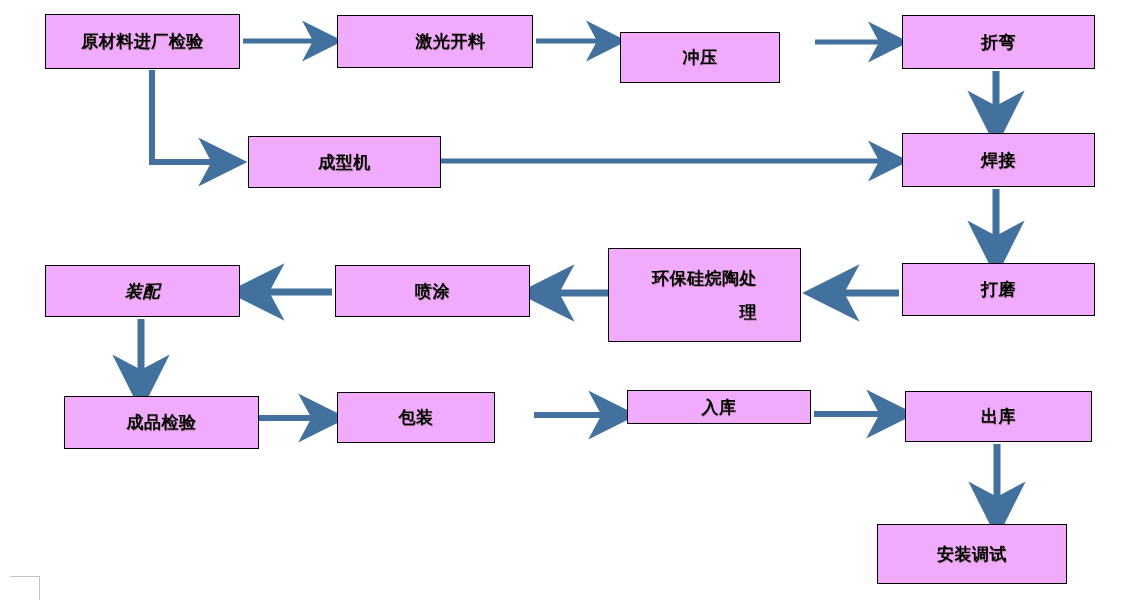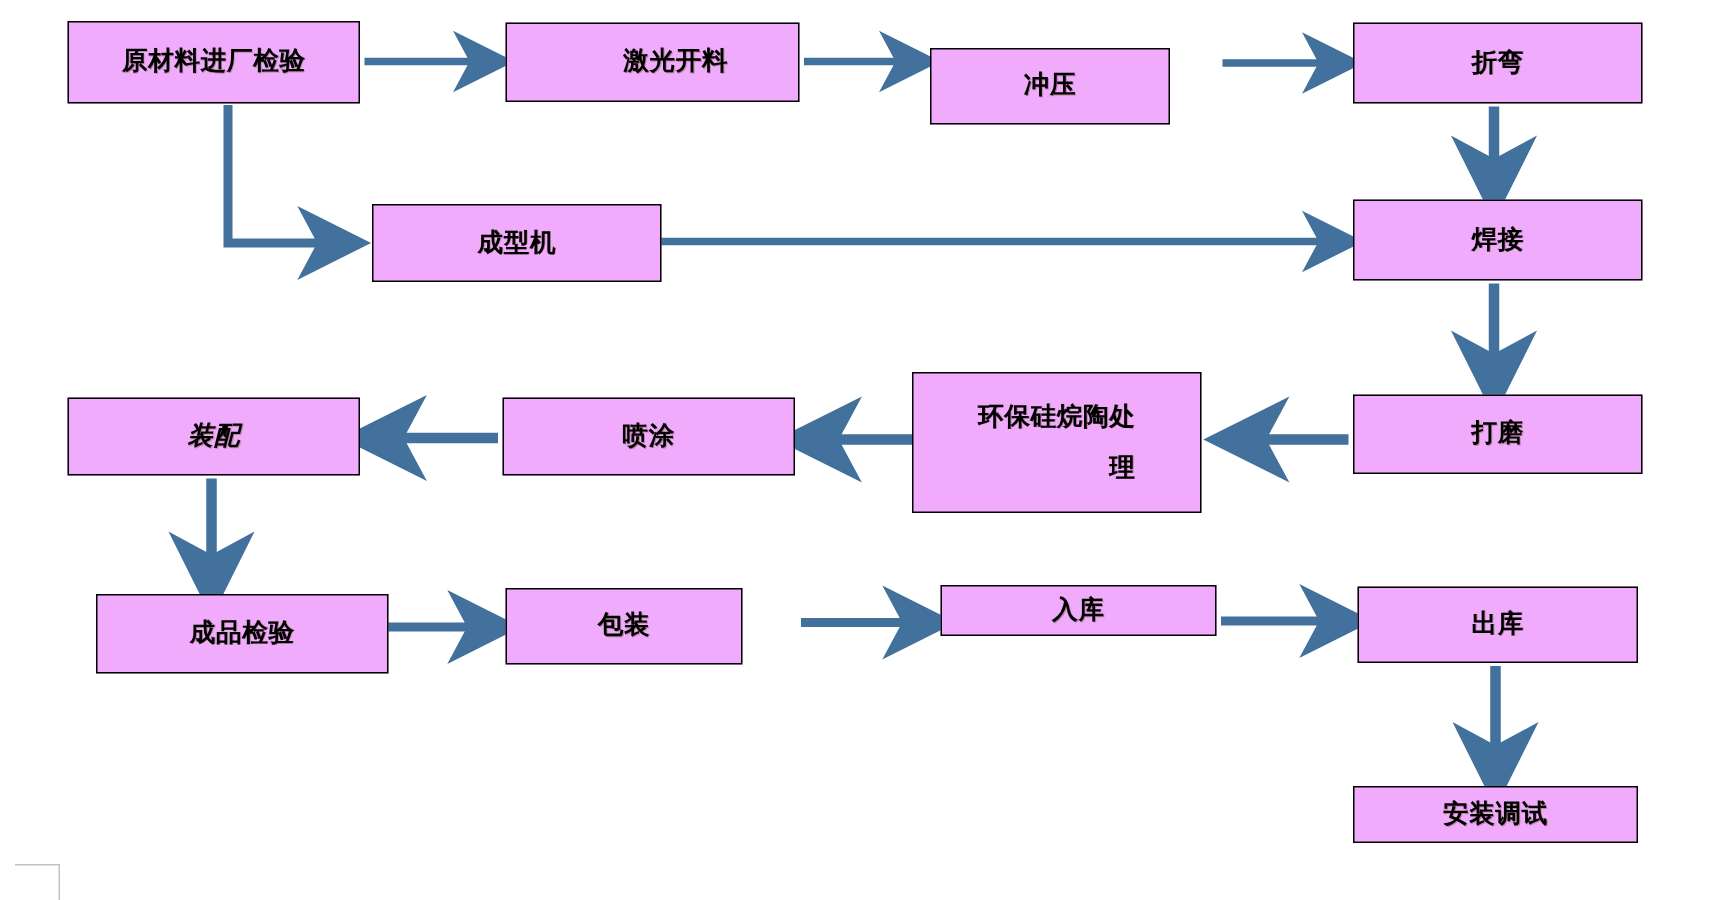--- a/index.html
+++ b/index.html
@@ -199,21 +199,21 @@
   </div>
 
   <div class="node" style="left:627px; top:390px; width:184px; height:34px;">
     <span class="node-label">入库</span>
   </div>
 
   <div class="node" style="left:905px; top:391px; width:187px; height:51px;">
     <span class="node-label">出库</span>
   </div>
 
-  <div class="node" style="left:902px; top:524px; width:190px; height:38px;">
+  <div class="node" style="left:877px; top:524px; width:190px; height:60px;">
     <span class="node-label">安装调试</span>
   </div>
 
   <div class="cropmark" style="left:10px; top:576px; width:31px; height:24px;">
     <div class="h"></div>
     <div class="v"></div>
   </div>
 
 </div>
 

